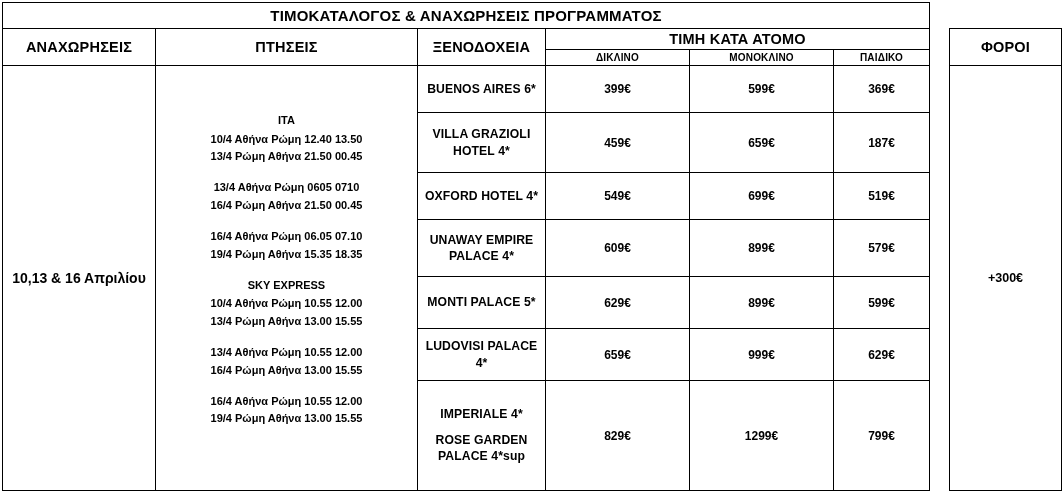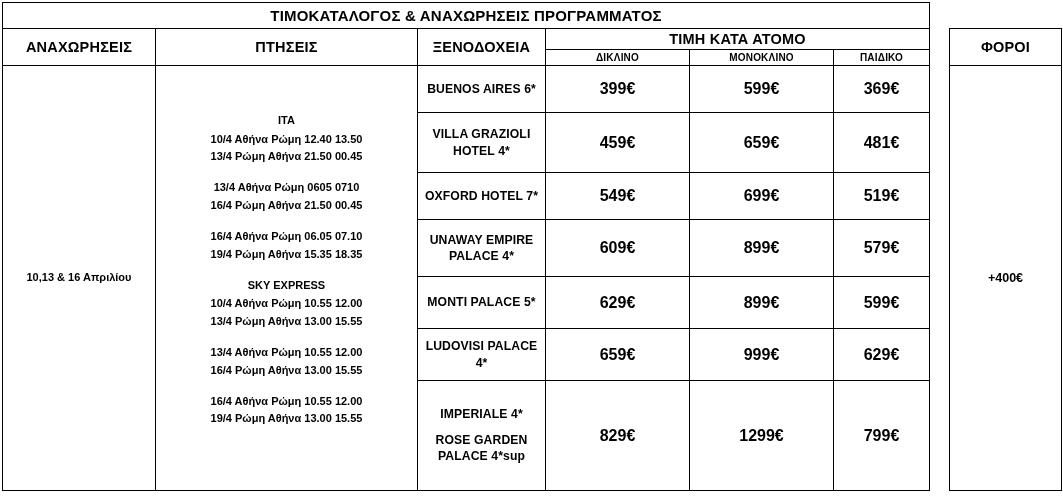--- a/index.html
+++ b/index.html
@@ -42,21 +42,21 @@
     height: 26px;
   }
   .hdr {
     font-size: 14.5px;
     letter-spacing: 0.2px;
   }
   .hdr-sub {
     font-size: 10px;
   }
   .dep-cell {
-    font-size: 11px;
+    font-size: 14px;
     line-height: 1.45;
   }
   .flights-cell {
     font-size: 11px;
     line-height: 1.62;
     text-align: center;
     vertical-align: top;
     padding-top: 6px;
   }
   .flights-cell .grp {
@@ -65,21 +65,21 @@
   .flights-cell .grp:last-child { margin-bottom: 16px; }
   .flights-cell .carrier {
     margin-bottom: 1px;
   }
   .hotel-cell {
     font-size: 12.2px;
     line-height: 1.35;
     letter-spacing: 0.1px;
   }
   .price-cell {
-    font-size: 16px;
+    font-size: 12px;
   }
   .tax-cell {
     font-size: 12.5px;
   }
   .hotel-stack > div { margin: 9px 0; }
 </style>
 </head>
 <body>
 
 <div class="sheet">
@@ -148,33 +148,33 @@
           <div class="grp">
             <div>16/4 Αθήνα Ρώμη 10.55 12.00</div>
             <div>19/4 Ρώμη Αθήνα 13.00 15.55</div>
           </div>
         </td>
         <td class="hotel-cell" style="height:47px">BUENOS AIRES 6*</td>
         <td class="price-cell">399€</td>
         <td class="price-cell">599€</td>
         <td class="price-cell">369€</td>
         <td class="noborder"></td>
-        <td class="tax-cell" rowspan="7">+400€</td>
+        <td class="tax-cell" rowspan="7">+300€</td>
       </tr>
 
       <tr>
         <td class="hotel-cell" style="height:60px">VILLA GRAZIOLI HOTEL 4*</td>
         <td class="price-cell">459€</td>
         <td class="price-cell">659€</td>
-        <td class="price-cell">481€</td>
-        <td class="noborder"></td>
-      </tr>
-
-      <tr>
-        <td class="hotel-cell" style="height:47px">OXFORD HOTEL 7*</td>
+        <td class="price-cell">187€</td>
+        <td class="noborder"></td>
+      </tr>
+
+      <tr>
+        <td class="hotel-cell" style="height:47px">OXFORD HOTEL 4*</td>
         <td class="price-cell">549€</td>
         <td class="price-cell">699€</td>
         <td class="price-cell">519€</td>
         <td class="noborder"></td>
       </tr>
 
       <tr>
         <td class="hotel-cell" style="height:57px">UNAWAY EMPIRE PALACE 4*</td>
         <td class="price-cell">609€</td>
         <td class="price-cell">899€</td>

